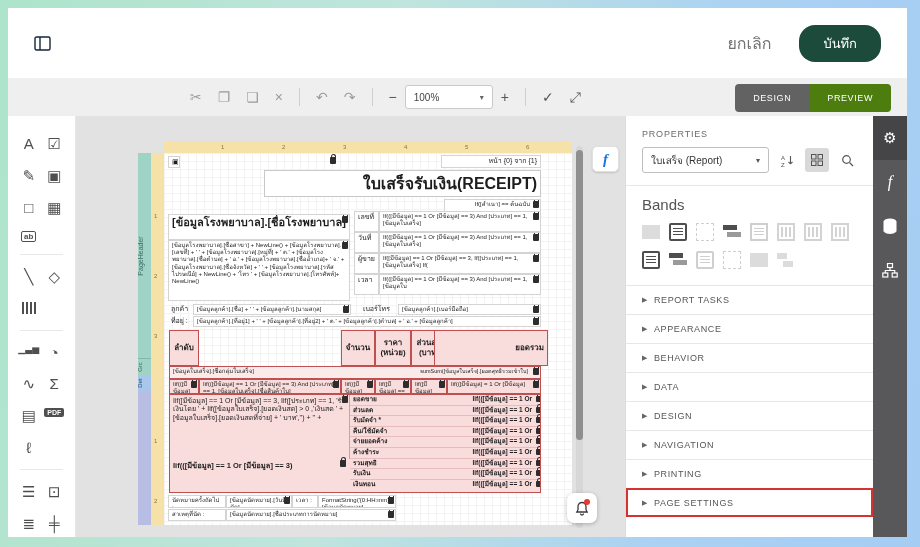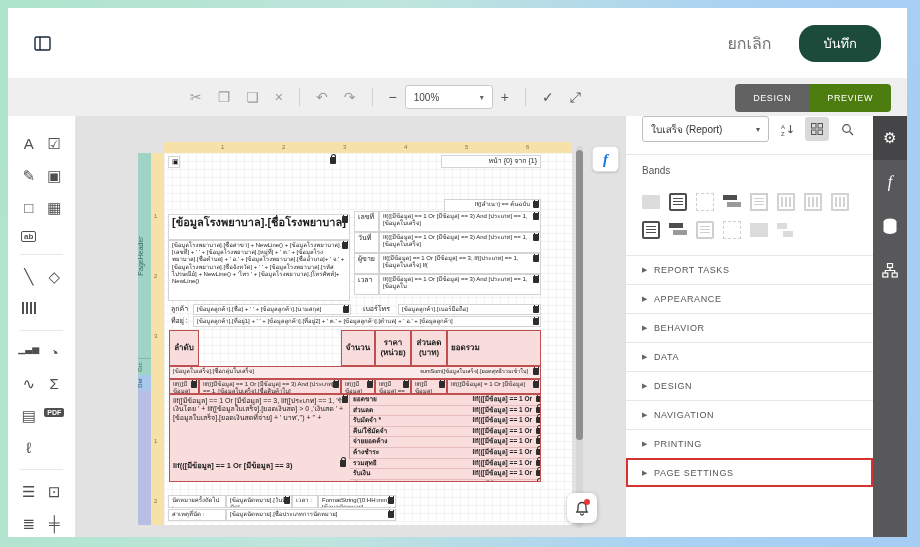--- a/index.html
+++ b/index.html
@@ -64,21 +64,21 @@
 
   
   .props { width:248px; background:#fff; border-left:1px solid #ddd; font-size:10px; color:#444; display:flex; flex-direction:column; }
   .props .ptitle { font-size:9px; letter-spacing:.8px; color:#6b6b6b; padding:13px 16px 8px; }
   .selrow { display:flex; align-items:center; gap:6px; padding:0 14px 12px 16px; border-bottom:1px solid #e7e7e7; }
   .selbox { flex:1; height:26px; border:1px solid #bfbfbf; border-radius:3px; display:flex; align-items:center; padding:0 8px; font-size:10px; color:#333; cursor:pointer; }
   .selbox .car { margin-left:auto; font-size:8px; color:#555; }
   .mini { width:24px; height:24px; border:none; background:none; border-radius:3px; display:flex; align-items:center; justify-content:center; color:#555; font-size:11px; cursor:pointer; }
   .mini.active { background:#d9d9d9; }
   .bands { padding:10px 16px 14px; border-bottom:1px solid #e7e7e7; }
-  .bands .blabel { font-size:10px; color:#555; margin-bottom:17px; }
+  .bands .blabel { font-size:15px; color:#555; margin-bottom:10px; }
   .brow { display:flex; gap:9px; margin-bottom:10px; }
   .bi { width:18px; height:18px; cursor:pointer; position:relative; }
   .bi.rect-l { background:#dcdcdc; height:14px; margin-top:2px; }
   .bi.clip-d { border:2px solid #4e4e4e; border-radius:2px; }
   .bi.clip-d::before { content:""; position:absolute; left:2px; top:3px; right:2px; height:8px; background:repeating-linear-gradient(#4e4e4e 0 1px,transparent 1px 3px); }
   .bi.clip-l { border:2px solid #cfcfcf; border-radius:2px; }
   .bi.clip-l::before { content:""; position:absolute; left:2px; top:3px; right:2px; height:8px; background:repeating-linear-gradient(#cfcfcf 0 1px,transparent 1px 3px); }
   .bi.dot-l { border:1px dashed #cfcfcf; }
   .bi.bars-d::before { content:""; position:absolute; left:0; top:2px; width:14px; height:5px; background:#4e4e4e; }
   .bi.bars-d::after { content:""; position:absolute; left:4px; top:9px; width:14px; height:5px; background:#9a9a9a; }
@@ -205,20 +205,21 @@
         <span style="top:180px">3</span>
         <span style="top:285px">1</span>
         <span style="top:345px">2</span>
       </div>
 
       <div class="page">
 
         <div class="r" style="left:4px;top:3px;width:12px;height:12px;font-size:7px;text-align:center"><span>▣</span></div>
         <span class="lock" style="left:166px;top:4px;right:auto"></span>
         <div class="r" style="left:277px;top:2px;width:100px;height:13px;text-align:right;font-size:7px"><span>หน้า {0} จาก {1}</span></div>
+        <div class="r" style="left:100px;top:17px;width:277px;height:27px;font-size:16px;font-weight:bold;text-align:right;border-color:#c9c9c9;line-height:1.5"><span>ใบเสร็จรับเงิน(RECEIPT)</span></div>
         <div class="r" style="left:280px;top:46px;width:97px;height:13px;text-align:right;padding-right:10px"><span>If([สำเนา] == ต้นฉบับ</span><span class="lock"></span></div>
 
         <div class="r" style="left:4px;top:61px;width:182px;height:26px;font-size:11px;font-weight:bold;line-height:1.1"><span>[ข้อมูลโรงพยาบาล].[ชื่อโรงพยาบาล]</span><span class="lock"></span></div>
         <div class="r" style="left:4px;top:87px;width:182px;height:61px"><span>[ข้อมูลโรงพยาบาล].[ชื่อสาขา] + NewLine() + [ข้อมูลโรงพยาบาล].[เลขที่] + ' ' + [ข้อมูลโรงพยาบาล].[หมู่ที่] + ' ต.' + [ข้อมูลโรงพยาบาล].[ชื่อตำบล] + ' อ.' + [ข้อมูลโรงพยาบาล].[ชื่ออำเภอ]+ ' จ.' + [ข้อมูลโรงพยาบาล].[ชื่อจังหวัด] + ' ' + [ข้อมูลโรงพยาบาล].[รหัสไปรษณีย์] + NewLine() + 'โทร ' + [ข้อมูลโรงพยาบาล].[โทรศัพท์]+ NewLine()</span><span class="lock"></span></div>
 
         <div class="r" style="left:190px;top:58px;width:25px;height:21px;font-size:7px"><span>เลขที่</span></div>
         <div class="r" style="left:215px;top:58px;width:162px;height:21px"><span>If(([มีข้อมูล] == 1 Or [มีข้อมูล] == 3) And [ประเภท] == 1, [ข้อมูลใบเสร็จ]</span><span class="lock"></span></div>
         <div class="r" style="left:190px;top:79px;width:25px;height:21px;font-size:7px"><span>วันที่</span></div>
         <div class="r" style="left:215px;top:79px;width:162px;height:21px"><span>If(([มีข้อมูล] == 1 Or [มีข้อมูล] == 3) And [ประเภท] == 1, [ข้อมูลใบเสร็จ]</span><span class="lock"></span></div>
         <div class="r" style="left:190px;top:100px;width:25px;height:21px;font-size:7px"><span>ผู้ขาย</span></div>
@@ -236,38 +237,38 @@
         <div class="r pink" style="left:5px;top:177px;width:30px;height:36px;font-size:8px;font-weight:bold;display:flex;align-items:center;justify-content:center">
             <span>ลำดับ</span>
           </div>
         <div class="r pink" style="left:177px;top:177px;width:34px;height:36px;font-size:8px;font-weight:bold;display:flex;align-items:center;justify-content:center">
             <span>จำนวน</span>
           </div>
         <div class="r pink" style="left:211px;top:177px;width:36px;height:36px;font-size:8px;font-weight:bold;display:flex;align-items:center;justify-content:center;white-space:pre-line;text-align:center"><span>ราคา
 (หน่วย)</span></div>
         <div class="r pink" style="left:247px;top:177px;width:36px;height:36px;font-size:8px;font-weight:bold;display:flex;align-items:center;justify-content:center;white-space:pre-line;text-align:center"><span>ส่วนลด
 (บาท)</span></div>
-        <div class="r pink" style="left:283px;top:177px;width:94px;height:36px;font-size:8px;font-weight:bold;display:flex;align-items:center;justify-content:flex-start">
+        <div class="r pink" style="left:270px;top:177px;width:114px;height:36px;font-size:8px;font-weight:bold;display:flex;align-items:center;justify-content:flex-end">
             <span>ยอดรวม</span>
           </div>
 
         <div class="r pink" style="left:5px;top:213px;width:372px;height:13px;background:#fbeaea">
           <span>[ข้อมูลใบเสร็จ].[ชื่อกลุ่มใบเสร็จ]</span>
           <span style="position:absolute;right:12px;top:1px;font-size:5.5px">sumSum([ข้อมูลใบเสร็จ].[ยอดสุทธิรวมเข้าใบ]</span>
           <span class="lock"></span>
         </div>
 
         <div class="r pink" style="left:5px;top:226px;width:30px;height:15px"><span>Iif(([มีข้อมูล]</span><span class="lock"></span></div>
         <div class="r pink" style="left:35px;top:226px;width:142px;height:15px"><span>Iif(([มีข้อมูล] == 1 Or [มีข้อมูล] == 3) And [ประเภท] == 1, [ข้อมูลใบเสร็จ].[ชื่อสินค้าใบ]</span><span class="lock"></span></div>
         <div class="r pink" style="left:177px;top:226px;width:34px;height:15px"><span>Iif(([มีข้อมูล]</span><span class="lock"></span></div>
         <div class="r pink" style="left:211px;top:226px;width:36px;height:15px"><span>Iif([มีข้อมูล] == 1 Or [มี</span><span class="lock"></span></div>
         <div class="r pink" style="left:247px;top:226px;width:36px;height:15px"><span>Iif([มีข้อมูล]</span><span class="lock"></span></div>
         <div class="r pink" style="left:283px;top:226px;width:94px;height:15px"><span>Iif(([มีข้อมูล] = 1 Or [มีข้อมูล]</span><span class="lock"></span></div>
 
-        <div class="r pink" style="left:5px;top:241px;width:372px;height:88px;padding:12px">
+        <div class="r pink" style="left:5px;top:241px;width:372px;height:99px;padding:12px">
           <div style="position:absolute;left:0;top:0;width:180px;height:64px;padding:2px 3px;font-size:7px;border-right:1px solid #d89c9c"><span>Iif([มีข้อมูล] == 1 Or [มีข้อมูล] == 3, Iif([ประเภท] == 1, 'รับเงินโดย ' + Iif([ข้อมูลใบเสร็จ].[ยอดเงินสด] &gt; 0 ,'เงินสด ' + [ข้อมูลใบเสร็จ].[ยอดเงินสดที่จ่าย] + ' บาท','') + '' +</span><span class="lock"></span></div>
           <div style="position:absolute;left:0;top:64px;width:180px;height:15px;padding:2px 3px;font-size:7.5px;font-weight:bold"><span>Iif(([มีข้อมูล] == 1 Or [มีข้อมูล] == 3)</span><span class="lock" style="right:4px"></span></div>
           <div style="position:absolute;left:180px;top:0;width:192px;height:96px">
             <div style="position:relative;height:10.6px;border-bottom:1px solid #e7bcbc;font-size:6.5px;font-weight:bold">
                 <span style="position:absolute;left:3px">ยอดขาย</span>
                 <span style="position:absolute;right:10px">Iif(([มีข้อมูล] == 1 Or</span>
                 <span class="lock" style="width:5px;height:6px"></span>
               </div>
             <div style="position:relative;height:10.6px;border-bottom:1px solid #e7bcbc;font-size:6.5px;font-weight:bold">
                 <span style="position:absolute;left:3px">ส่วนลด</span>
@@ -327,20 +328,21 @@
       <div class="bell">
         <svg width="14" height="15" viewBox="0 0 14 15">
             <path d="M7 1.5c-2.4 0-4 1.8-4 4.2v3L1.8 11h10.4L11 8.7v-3c0-2.4-1.6-4.2-4-4.2z" fill="none" stroke="#3a3a3a" stroke-width="1.3"></path>
             <path d="M5.5 12.5a1.5 1.5 0 0 0 3 0" fill="none" stroke="#3a3a3a" stroke-width="1.3"></path>
           </svg>
         <span class="dot"></span>
       </div>
     </div>
 
     <div class="props">
+      <div class="ptitle">PROPERTIES</div>
       <div class="selrow">
         <div class="selbox">
           <span>ใบเสร็จ (Report)</span>
           <span class="car">▾</span>
         </div>
         <button class="mini">
           <svg width="13" height="13" viewBox="0 0 13 13">
               <text x="0" y="6" font-size="6" fill="#555" font-family="sans-serif">A</text>
               <text x="0" y="13" font-size="6" fill="#555" font-family="sans-serif">Z</text>
               <path d="M9.5 2v8m0 0l-2-2.2m2 2.2l2-2.2" stroke="#555" stroke-width="1.1" fill="none"></path>

